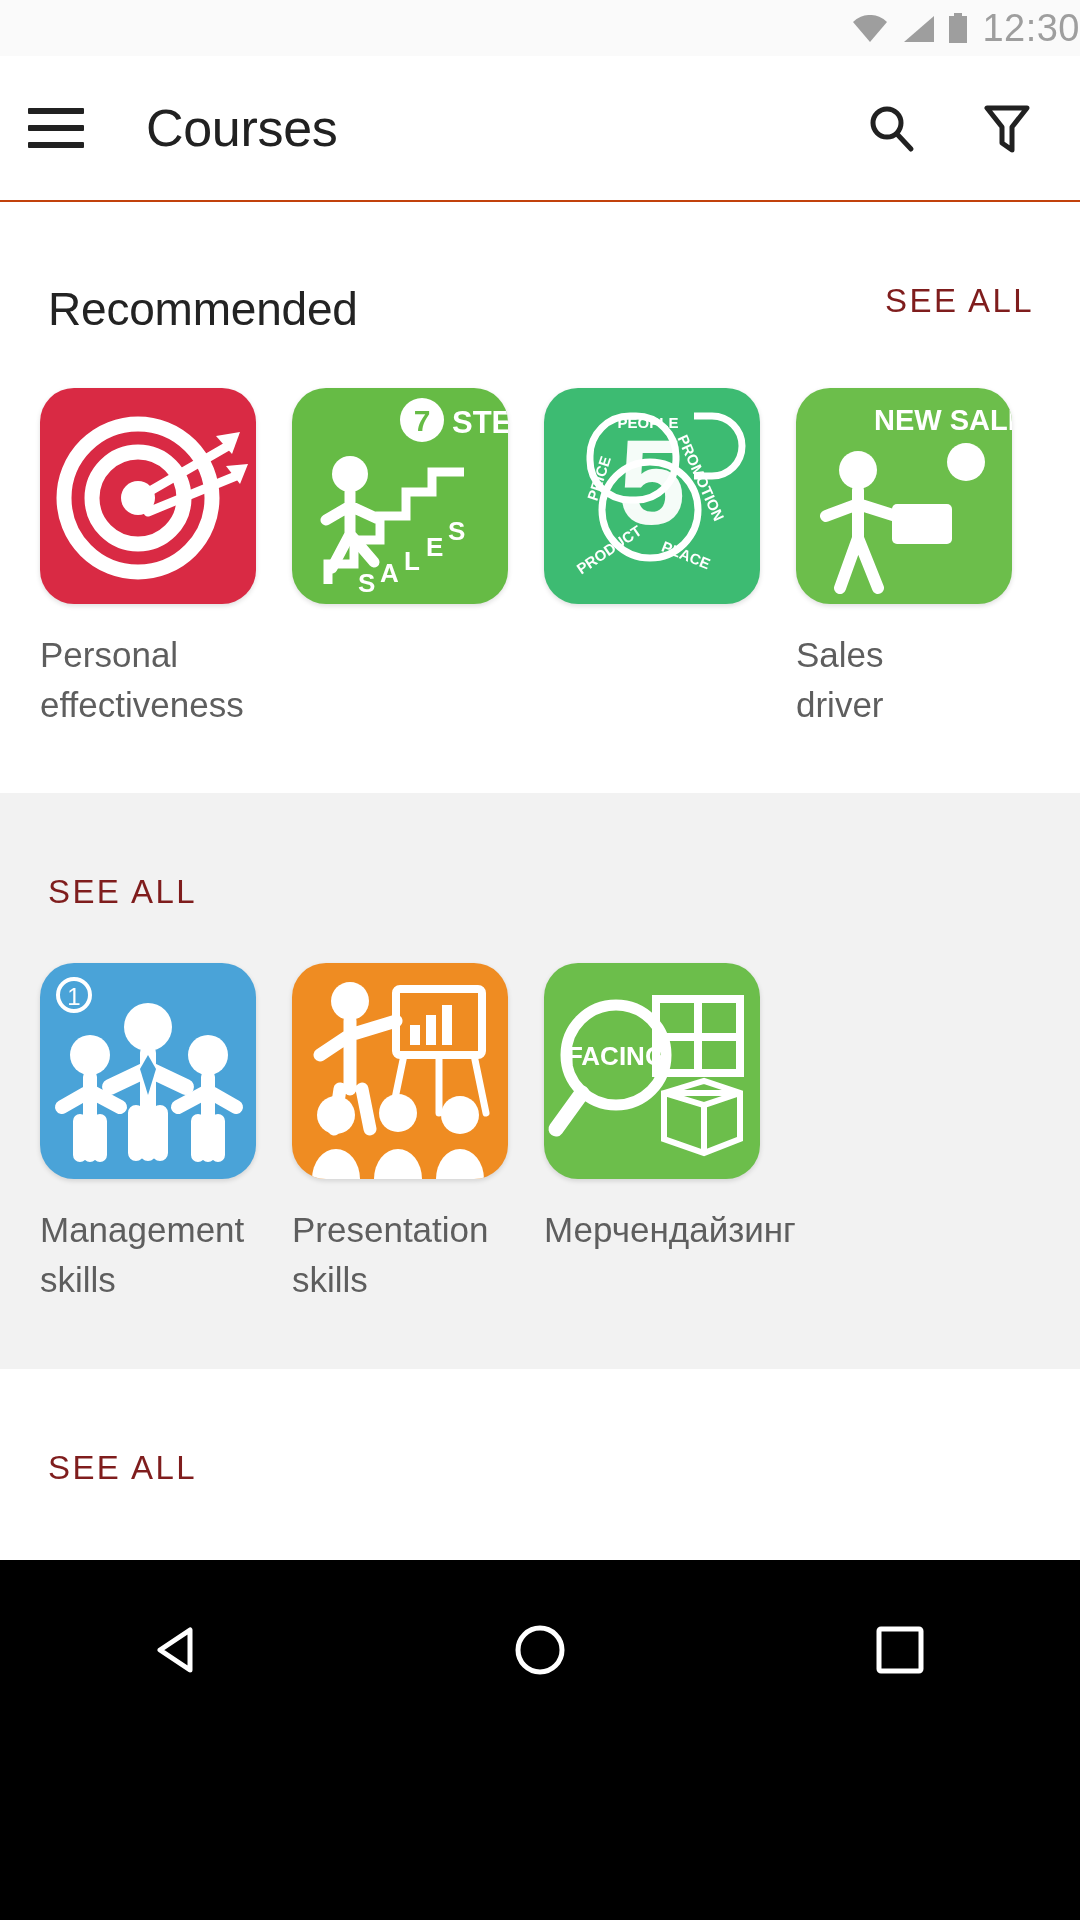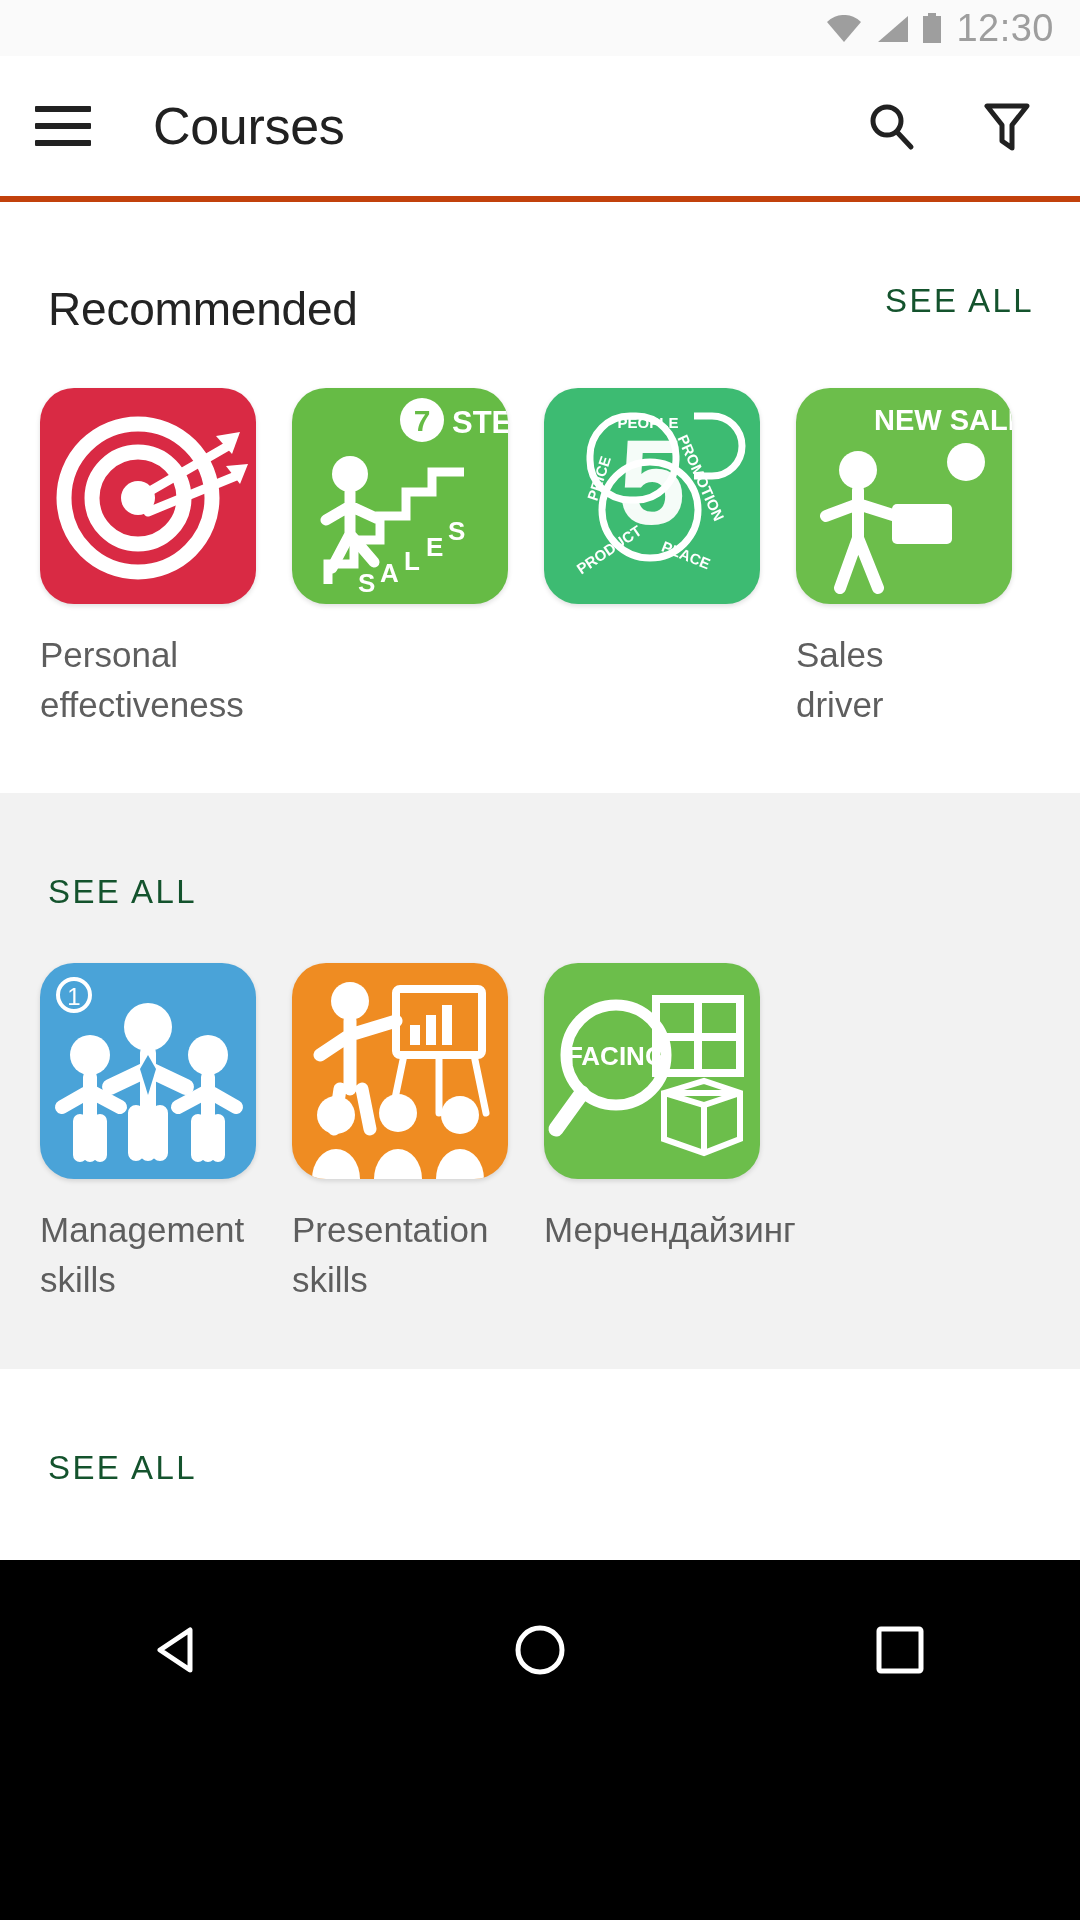--- a/index.html
+++ b/index.html
@@ -8,57 +8,57 @@
     font-family:"Liberation Sans", sans-serif;
     background:#ffffff;
     overflow:hidden;
     position:relative;
   }
 
   
   .statusbar {
     height:56px; background:#fafafa;
     display:flex; align-items:center; justify-content:flex-end;
-    padding-right:26px; gap:14px;
+    gap:14px;
   }
   .sb-icons { display:flex; align-items:flex-end; gap:13px; }
   .ic-wifi { width:36px; height:28px; position:relative; }
   .ic-wifi svg, .ic-signal svg, .ic-batt svg { display:block; }
   .sb-time {
     font-size:38px; color:#9e9e9e; letter-spacing:0.5px;
     font-family:"Liberation Sans", sans-serif;
   }
 
   
   .appbar {
     height:146px; background:#ffffff;
     display:flex; align-items:center;
-    padding:0 44px 0 35px;
-    border-bottom:6px solid #c2410c;
+    padding:0 44px 0 28px;
+    border-bottom:2px solid #c2410c;
   }
   .hamburger { width:56px; display:flex; flex-direction:column; gap:11px; cursor:pointer; }
   .hamburger span { display:block; height:6px; background:#212121; border-radius:1px; }
   .appbar-title {
     font-size:52px; color:#212121; margin-left:62px; flex:1;
     letter-spacing:-0.3px;
   }
   .appbar-actions { display:flex; align-items:center; gap:58px; }
   .act-icon { width:58px; height:58px; display:flex; align-items:center; justify-content:center; cursor:pointer; }
 
   
   .section { width:100%; }
   .section.white { background:#ffffff; }
   .section.gray  { background:#f2f2f2; }
 
   .sec-head {
     display:flex; align-items:flex-start; justify-content:space-between;
     padding:80px 46px 0 48px;
   }
   .sec-title { font-size:46px; color:#232323; letter-spacing:-0.2px; }
-  .sec-seeall { font-size:33px; color:#14532d; letter-spacing:2.4px; cursor:pointer; }
+  .sec-seeall { font-size:33px; color:#7f1d1d; letter-spacing:2.4px; cursor:pointer; }
 
   .tile-row {
     display:flex; gap:36px;
     padding:52px 0 0 40px;
     overflow:hidden;
   }
   .tile-cell { width:216px; flex:0 0 auto; }
   .tile {
     width:216px; height:216px; border-radius:34px;
     position:relative; overflow:hidden;

